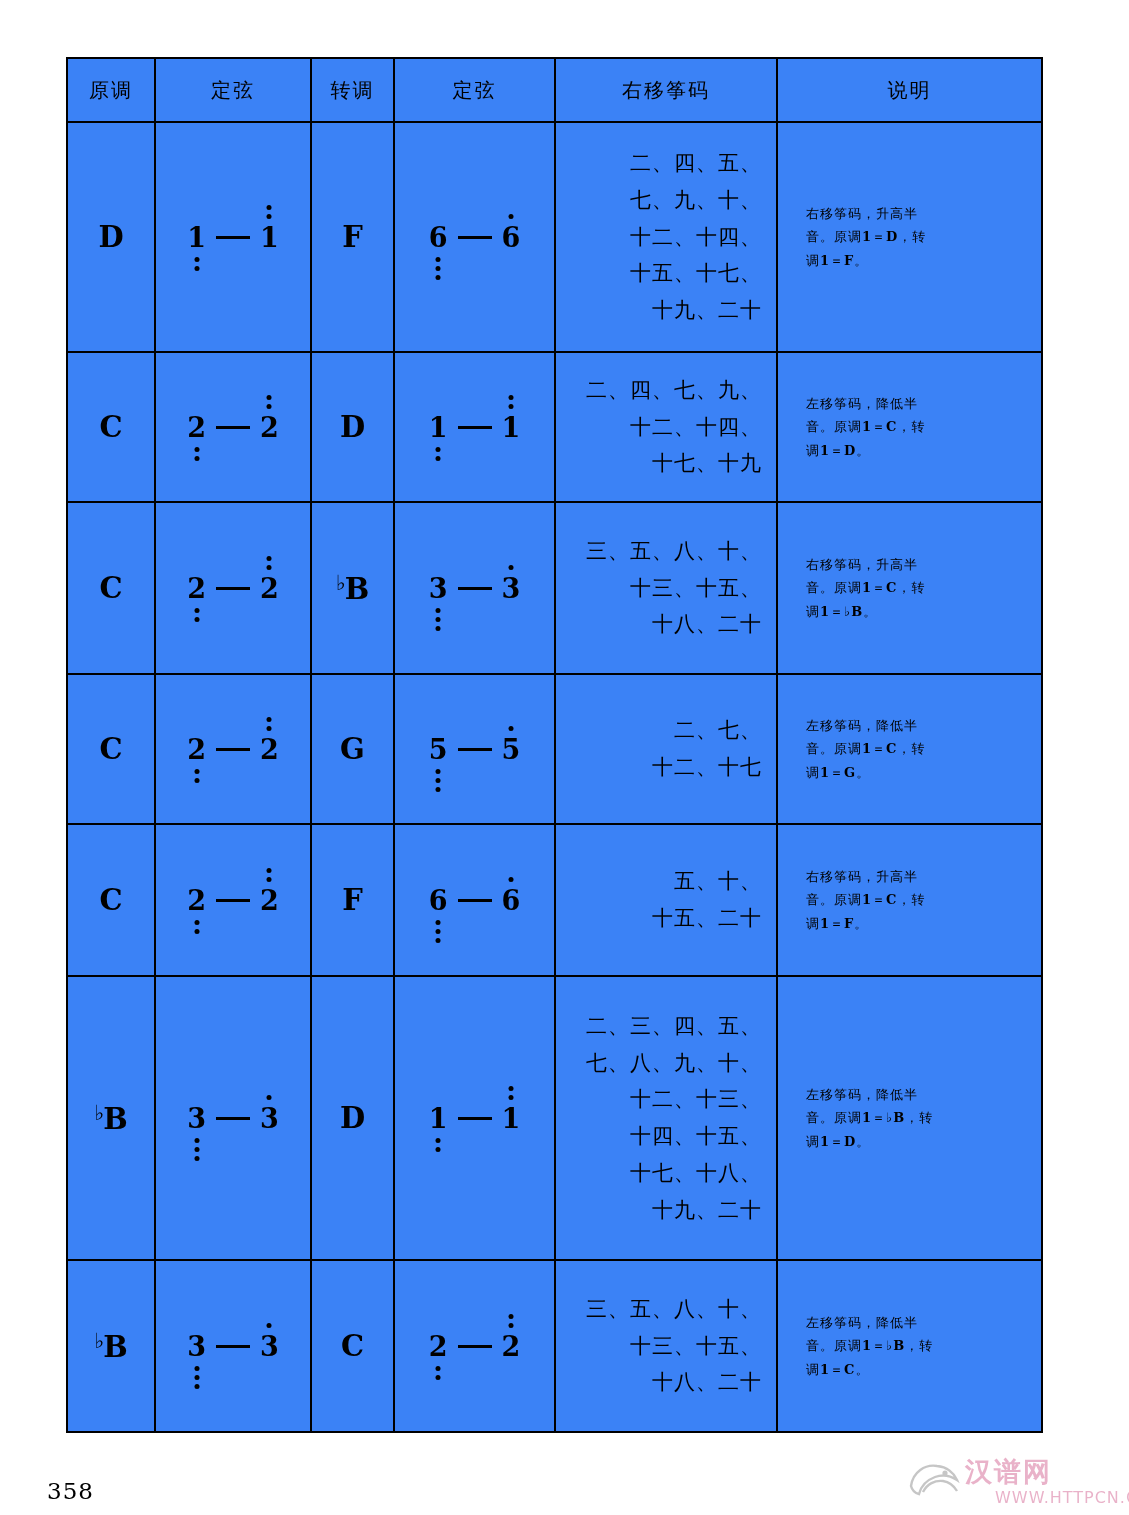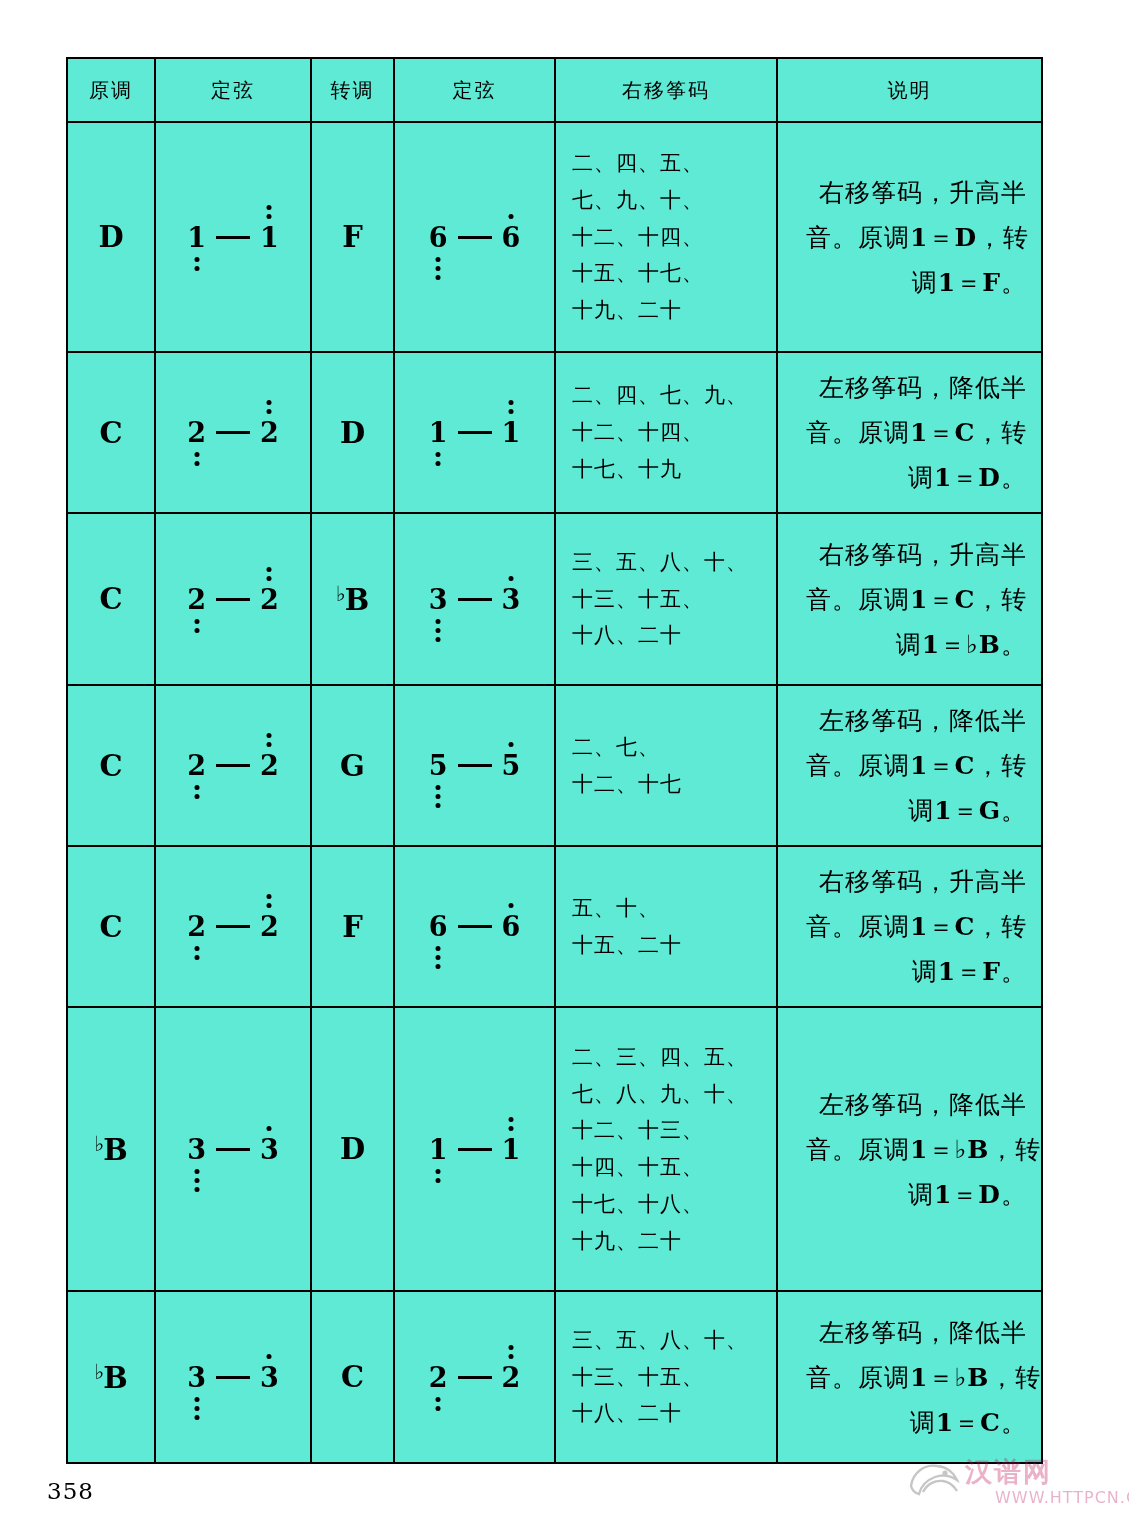--- a/index.html
+++ b/index.html
@@ -25,21 +25,21 @@
   .tbl-wrap {
     position: absolute;
     left: 66px;
     top: 57px;
     width: 975px;
   }
   table.keytable {
     border-collapse: collapse;
     width: 100%;
     table-layout: fixed;
-    background: #5eead4;
+    background: #3b82f6;
   }
   table.keytable td,
   table.keytable th {
     border: 2px solid #000;
     text-align: center;
     vertical-align: middle;
     padding: 0;
   }
   col.c-origin   { width: 88px; }
   col.c-tune1    { width: 156px; }
@@ -116,28 +116,27 @@
   
   .cjk-block {
     font-family: "DejaVu Sans", "Liberation Sans", sans-serif;
     font-size: 21px;
     line-height: 1.75;
     letter-spacing: 1px;
     padding: 12px 14px;
     text-align: left;
   }
   .strings-cell .cjk-block {
-    text-align: left;
+    text-align: right;
     padding-left: 16px;
   }
   .desc-cell .cjk-block {
-    font-size: 25px;
+    font-size: 13px;
     line-height: 1.8;
     padding-left: 28px;
-    text-align: right;
   }
   .desc-cell .line { white-space: nowrap; }
   .bold-one {
     font-family: "DejaVu Serif", "Liberation Serif", serif;
     font-weight: bold;
   }
 
   .row-1 td { height: 228px; }
   .row-2 td { height: 148px; }
   .row-3 td { height: 170px; }

